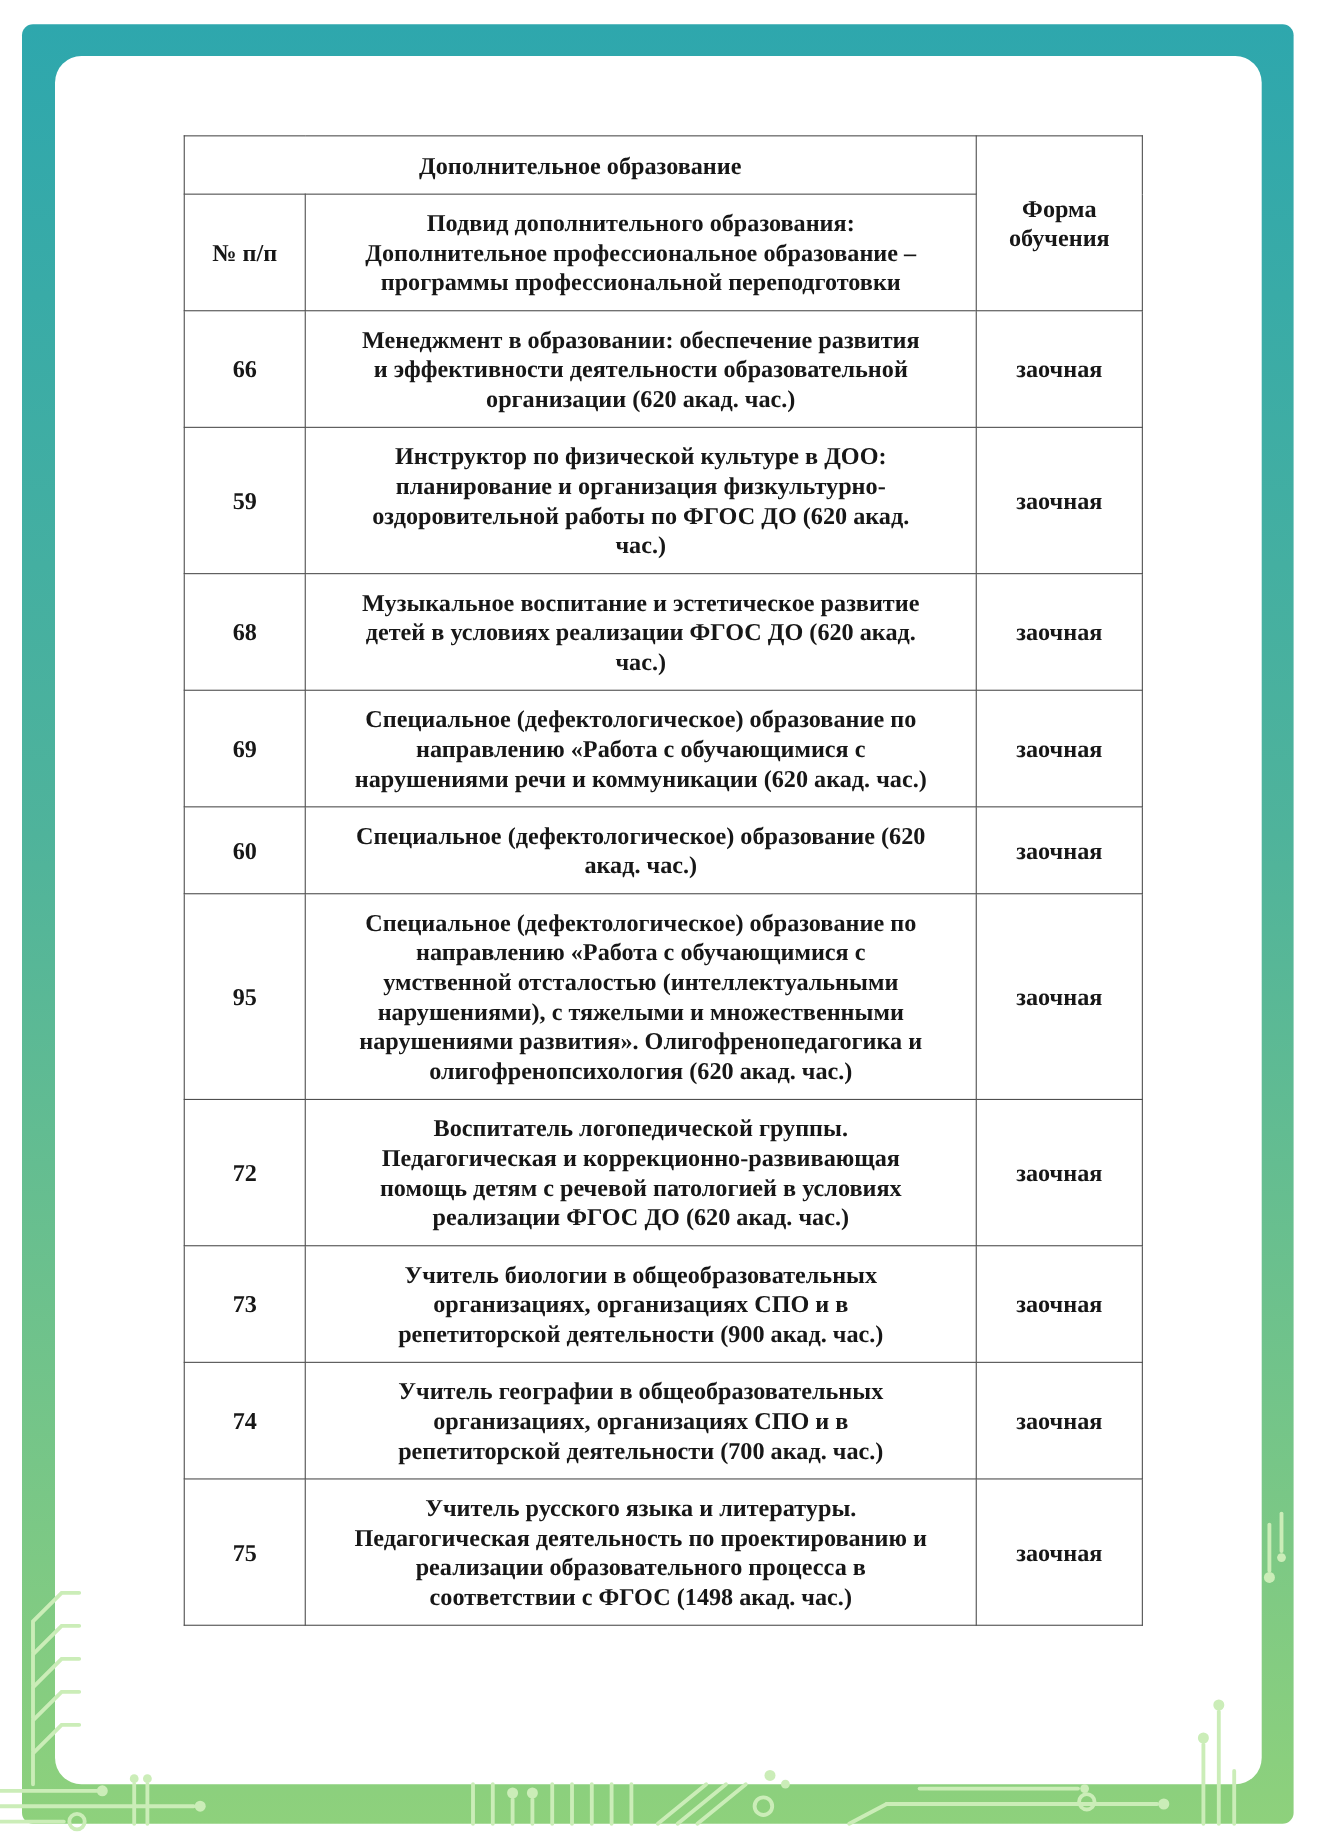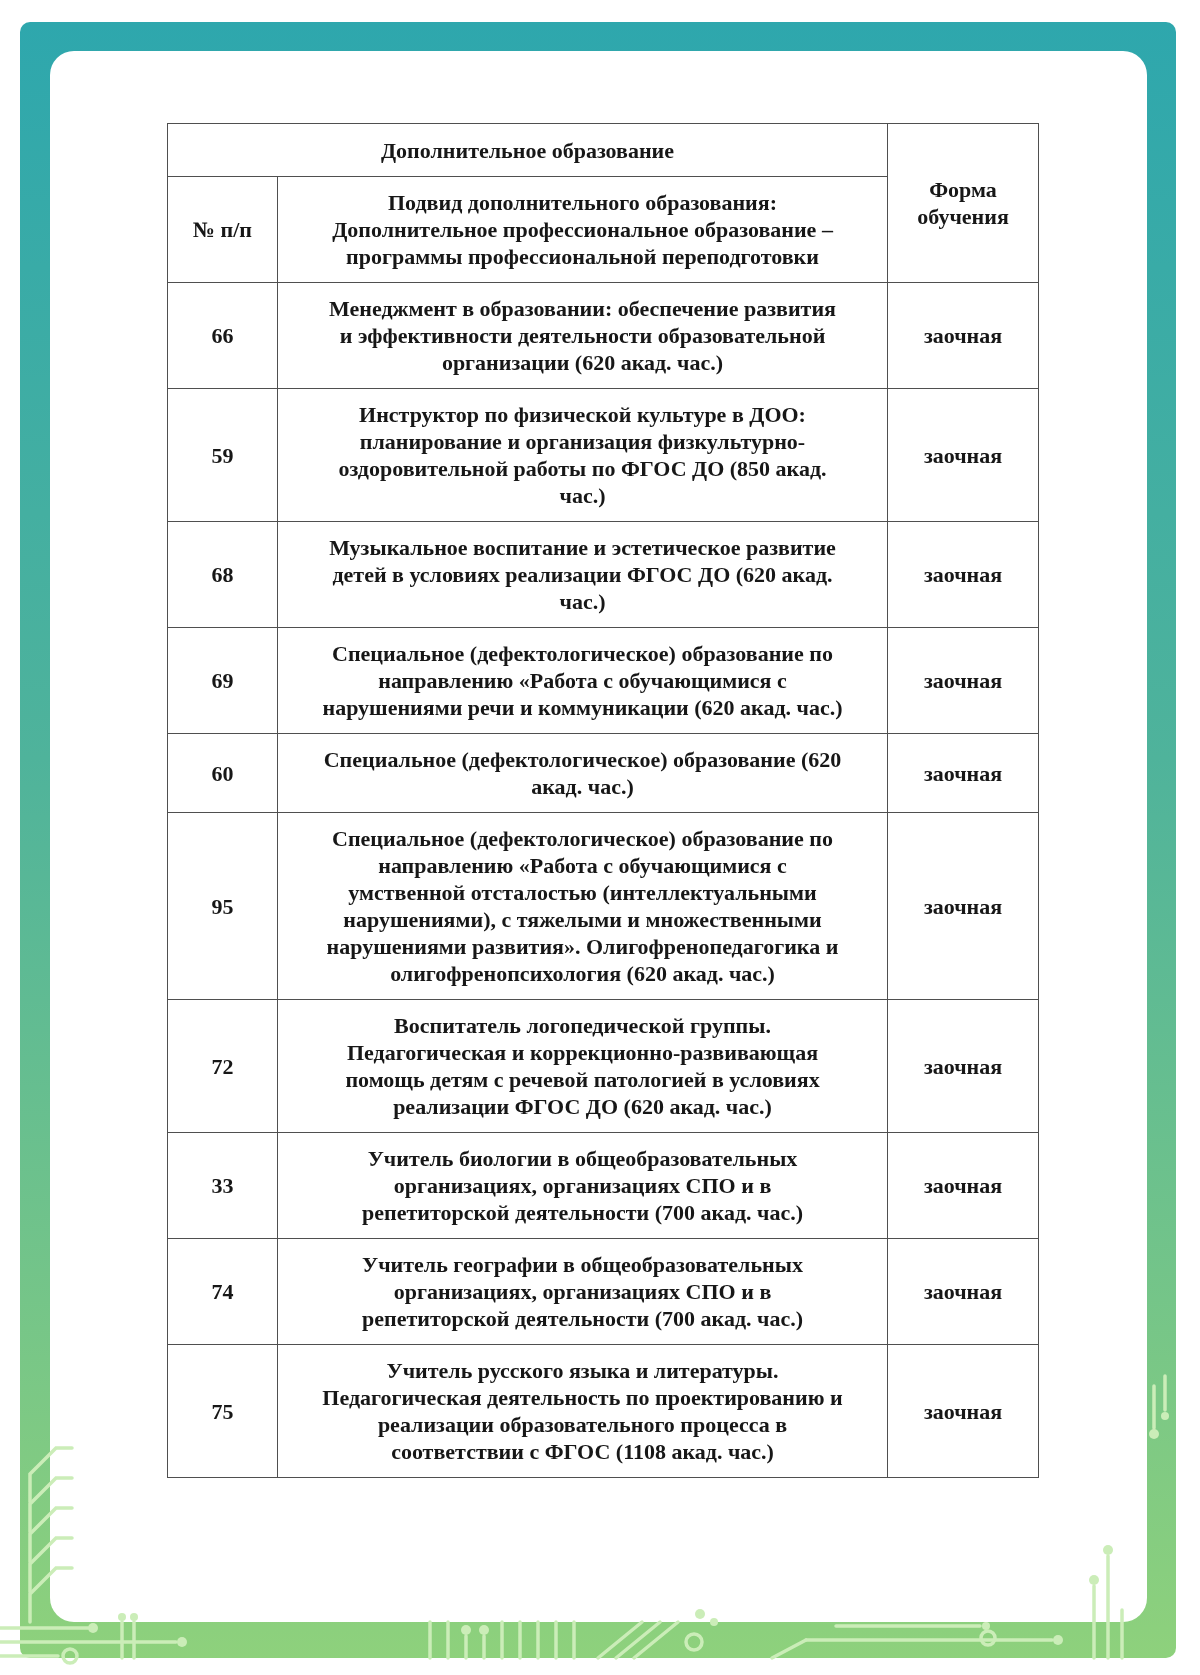--- a/index.html
+++ b/index.html
@@ -138,21 +138,21 @@
           <td class="c-num">66</td>
           <td class="c-title">Менеджмент в образовании: обеспечение развития
 и эффективности деятельности образовательной
 организации (620 акад. час.)</td>
           <td class="c-form">заочная</td>
         </tr>
         <tr>
           <td class="c-num">59</td>
           <td class="c-title">Инструктор по физической культуре в ДОО:
 планирование и организация физкультурно-
-оздоровительной работы по ФГОС ДО (850 акад.
+оздоровительной работы по ФГОС ДО (620 акад.
 час.)</td>
           <td class="c-form">заочная</td>
         </tr>
         <tr>
           <td class="c-num">68</td>
           <td class="c-title">Музыкальное воспитание и эстетическое развитие
 детей в условиях реализации ФГОС ДО (620 акад.
 час.)</td>
           <td class="c-form">заочная</td>
         </tr>
@@ -181,37 +181,37 @@
         </tr>
         <tr>
           <td class="c-num">72</td>
           <td class="c-title">Воспитатель логопедической группы.
 Педагогическая и коррекционно-развивающая
 помощь детям с речевой патологией в условиях
 реализации ФГОС ДО (620 акад. час.)</td>
           <td class="c-form">заочная</td>
         </tr>
         <tr>
-          <td class="c-num">33</td>
+          <td class="c-num">73</td>
           <td class="c-title">Учитель биологии в общеобразовательных
 организациях, организациях СПО и в
-репетиторской деятельности (700 акад. час.)</td>
+репетиторской деятельности (900 акад. час.)</td>
           <td class="c-form">заочная</td>
         </tr>
         <tr>
           <td class="c-num">74</td>
           <td class="c-title">Учитель географии в общеобразовательных
 организациях, организациях СПО и в
 репетиторской деятельности (700 акад. час.)</td>
           <td class="c-form">заочная</td>
         </tr>
         <tr>
           <td class="c-num">75</td>
           <td class="c-title">Учитель русского языка и литературы.
 Педагогическая деятельность по проектированию и
 реализации образовательного процесса в
-соответствии с ФГОС (1108 акад. час.)</td>
+соответствии с ФГОС (1498 акад. час.)</td>
           <td class="c-form">заочная</td>
         </tr>
       </tbody>
   </table>
 
 </div>
 
 </body></html>

